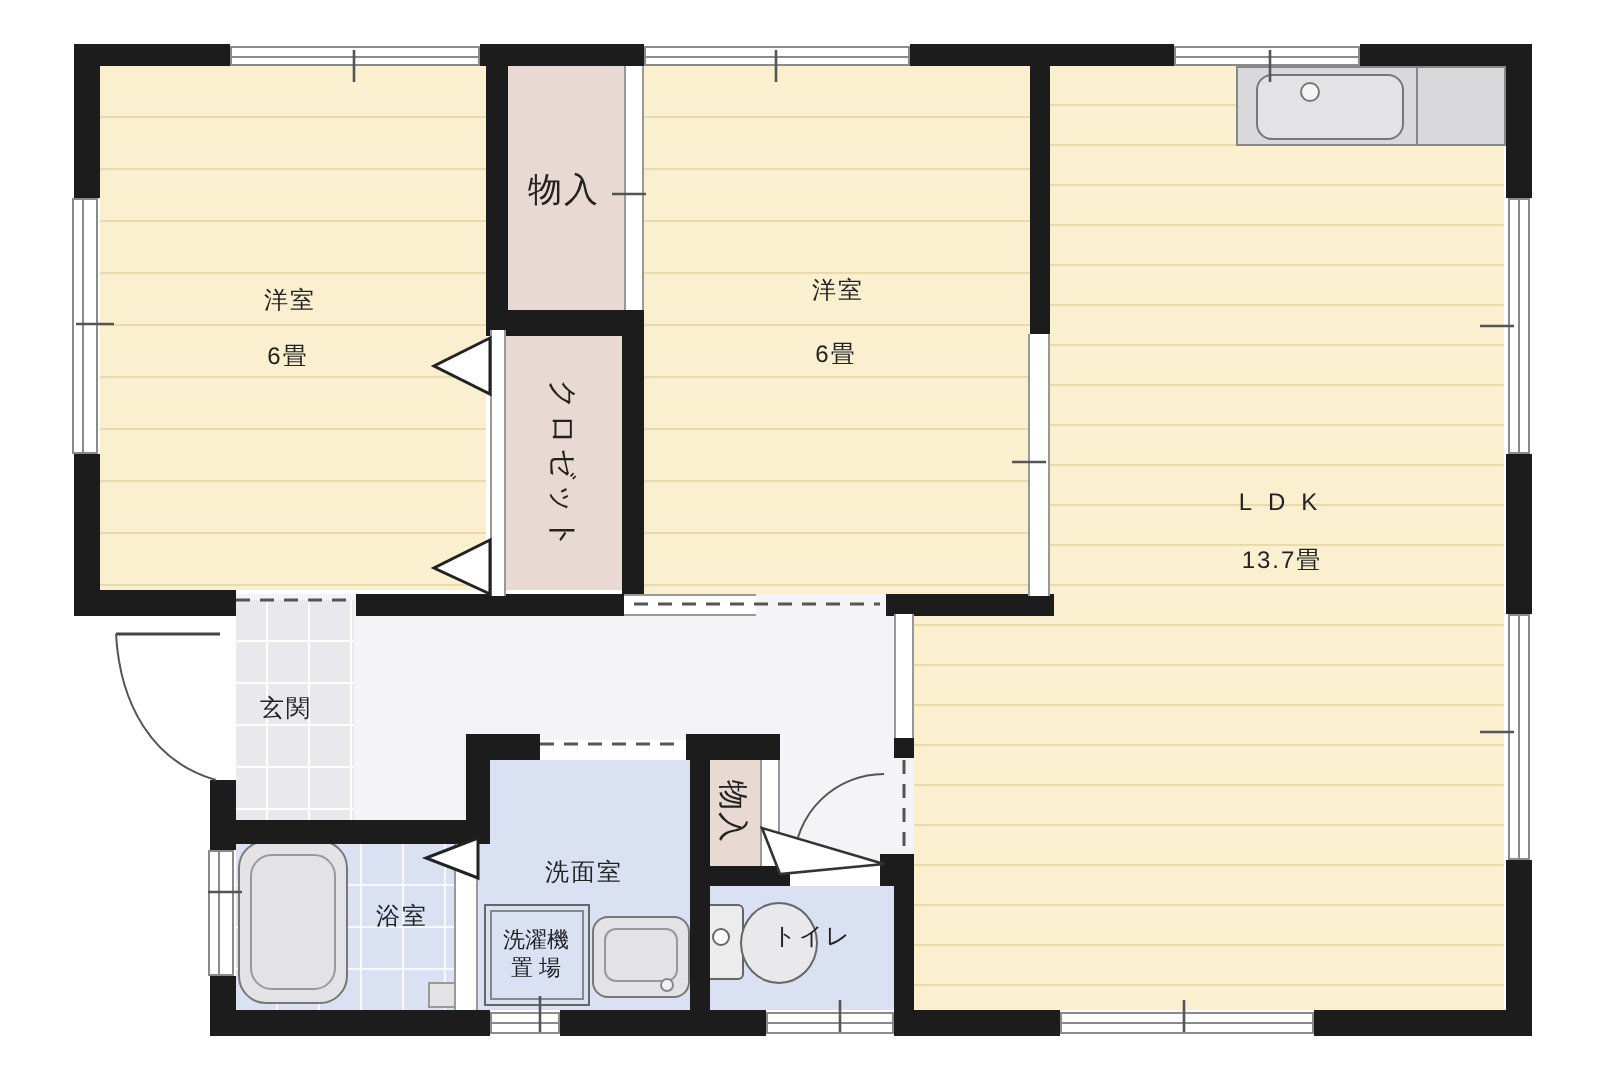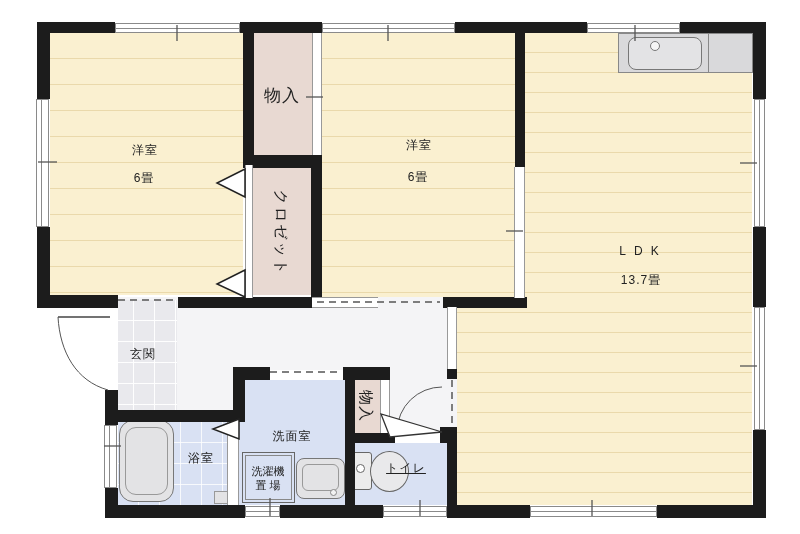--- a/index.html
+++ b/index.html
@@ -153,18 +153,18 @@
   <div class="label" style="left:144px;top:178px;">6畳</div>
   <div class="label" style="left:419px;top:145px;">洋室</div>
   <div class="label" style="left:418px;top:177px;">6畳</div>
   <div class="label" style="left:643px;top:251px;letter-spacing:8px;">LDK</div>
   <div class="label" style="left:641px;top:280px;">13.7畳</div>
   <div class="label" style="left:282px;top:95px;font-size:17px;">物入</div>
   <div class="label rot" style="left:281px;top:233px;font-size:15px;letter-spacing:2px;">クロゼット</div>
   <div class="label" style="left:143px;top:354px;">玄関</div>
   <div class="label" style="left:201px;top:458px;">浴室</div>
   <div class="label" style="left:292px;top:436px;">洗面室</div>
-  <div class="label" style="left:406px;top:468px;text-decoration:underline;">トイレ</div>
+  <div class="label" style="left:406px;top:468px;">トイレ</div>
   <div class="label rot" style="left:366px;top:406px;font-size:15px;">物入</div>
   <div class="label" style="left:268px;top:471px;font-size:11px;letter-spacing:0;">洗濯機</div>
   <div class="label" style="left:268px;top:485px;font-size:11px;letter-spacing:0;">置 場</div>
 
 </div>
 
 </body></html>

